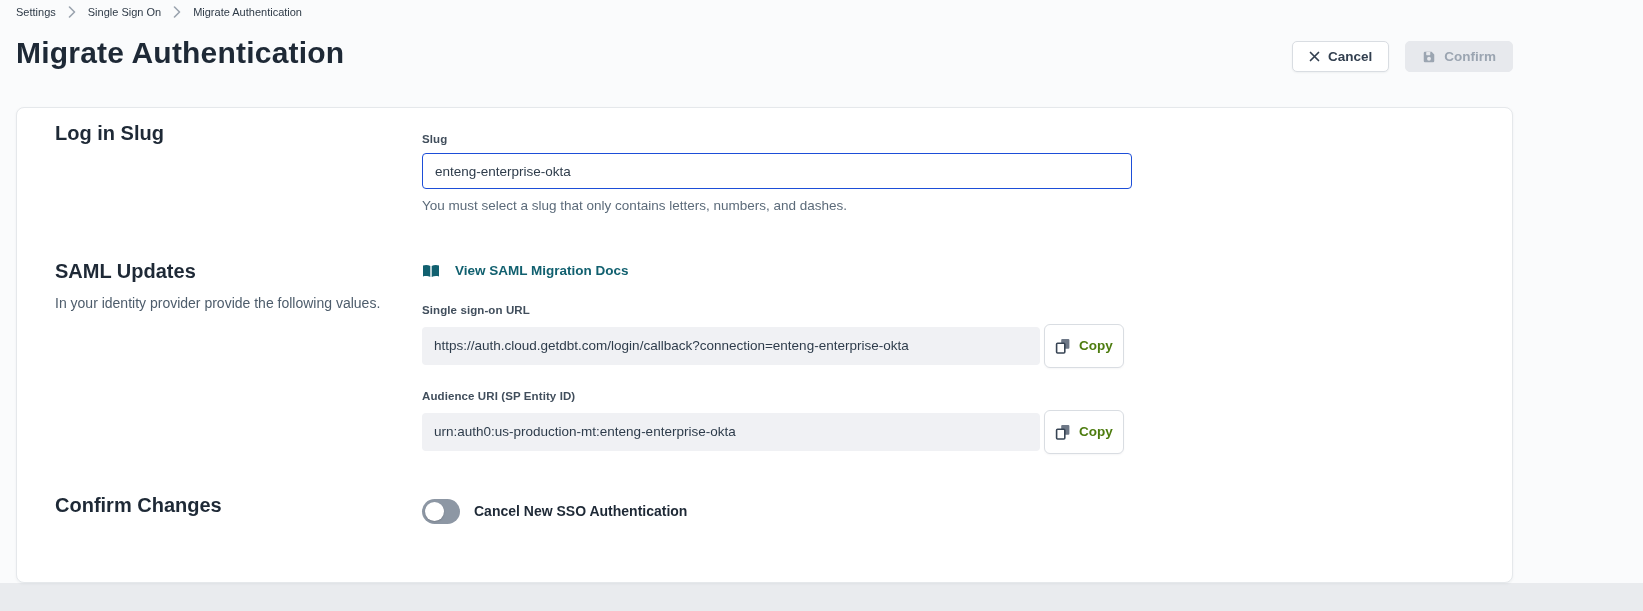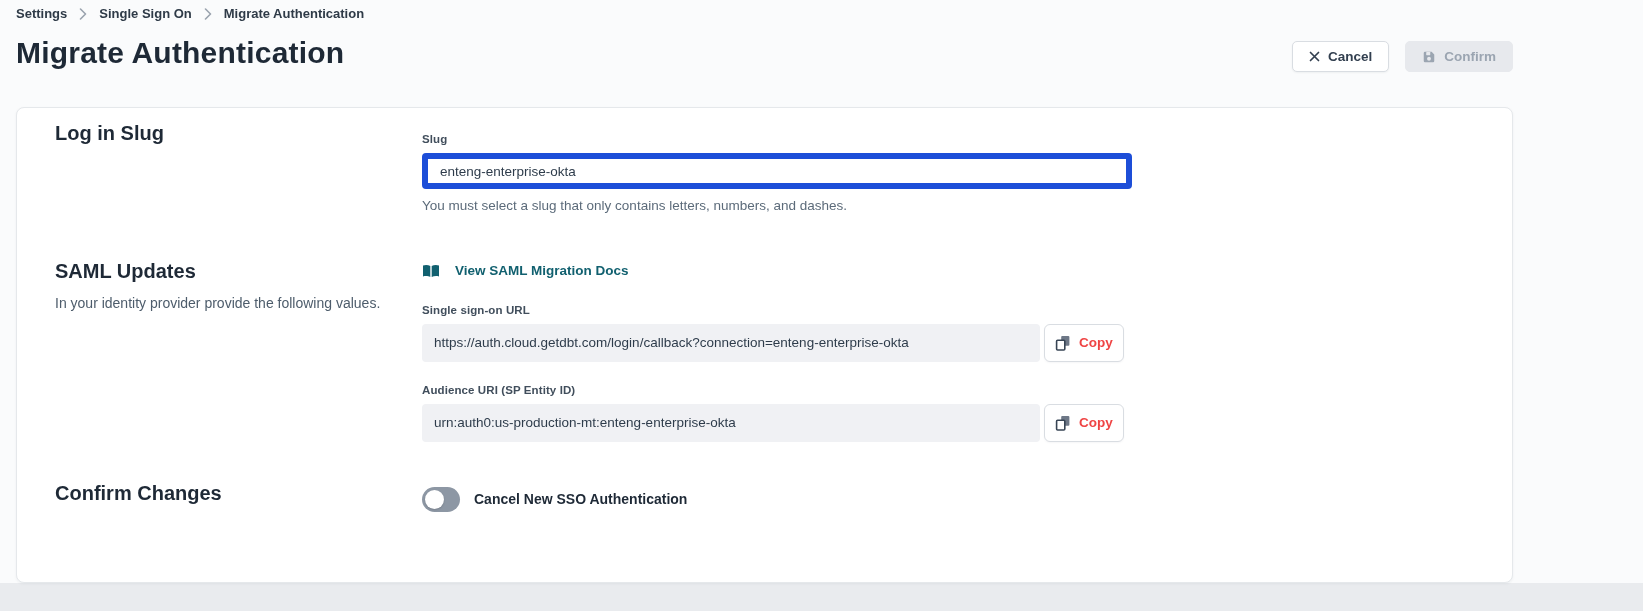--- a/index.html
+++ b/index.html
@@ -13,21 +13,21 @@
   }
   .page-bg {
     position:absolute; top:0; left:0; width:1643px; height:583px;
     background:#fafbfc;
   }
 
   
   .breadcrumb {
     position:absolute; top:6px; left:16px;
     display:flex; align-items:center; gap:12px;
-    font-size:13px; font-weight:700; color:#2e3a47;
+    font-size:11px; font-weight:400; color:#2e3a47;
   }
   .crumb { cursor:pointer; }
   .crumb-sep { display:flex; align-items:center; color:#9aa3ae; }
   .page-title {
     position:absolute; top:36px; left:16px;
     font-size:30px; font-weight:700; color:#1e2936; letter-spacing:0.2px;
   }
   .header-actions {
     position:absolute; top:41px; right:130px;
     display:flex; gap:16px; align-items:center;
@@ -63,45 +63,45 @@
   }
   .sec-slug { margin-top:0; }
   .sec-saml { margin-top:47px; }
   .sec-confirm { margin-top:40px; }
 
   .field-label {
     display:block; font-size:11.5px; font-weight:700; color:#414e5c;
     margin-bottom:8px; letter-spacing:0.1px;
   }
   .text-input {
-    width:710px; height:36px; border:6px solid #1d4ed8; border-radius:4px;
+    width:710px; height:36px; border:1px solid #1d4ed8; border-radius:4px;
     padding:0 12px; font-family:"Liberation Sans", sans-serif;
     font-size:13.5px; color:#2e3c4b; background:#ffffff; outline:none;
   }
   .helper-text { margin-top:9px; font-size:13.5px; color:#5c6b7a; }
   .slug-right { padding-top:11px; }
 
   .docs-link {
     display:inline-flex; align-items:center; gap:15px;
     font-size:13.5px; font-weight:700; color:#11606f;
     text-decoration:none; cursor:pointer; margin-top:3px;
   }
   .copy-field-block { margin-top:22px; }
   .copy-row { display:flex; align-items:center; gap:4px; }
   .readonly-field {
     width:618px; height:38px; background:#f0f1f4; border-radius:4px;
     display:flex; align-items:center; padding:0 12px;
     font-size:13.5px; color:#2e3c4b; white-space:nowrap; overflow:hidden;
   }
   .btn-copy {
     display:inline-flex; align-items:center; gap:8px;
-    height:38px; padding:0 10px; background:#ffffff;
+    height:44px; padding:0 10px; background:#ffffff;
     border:1px solid #d9dde2; border-radius:6px;
     font-family:"Liberation Sans", sans-serif;
-    font-size:13.5px; font-weight:600; color:#ef4444; cursor:pointer;
+    font-size:13.5px; font-weight:600; color:#4d7c0f; cursor:pointer;
     box-shadow:0 1px 2px rgba(20,30,45,0.04);
   }
 
   .toggle-row { display:flex; align-items:center; gap:14px; padding-top:5px; }
   .toggle {
     width:38px; height:25px; border-radius:13px; background:#8d97a4;
     position:relative; cursor:pointer; flex-shrink:0;
   }
   .toggle .knob {
     position:absolute; left:3px; top:3px; width:19px; height:19px;

